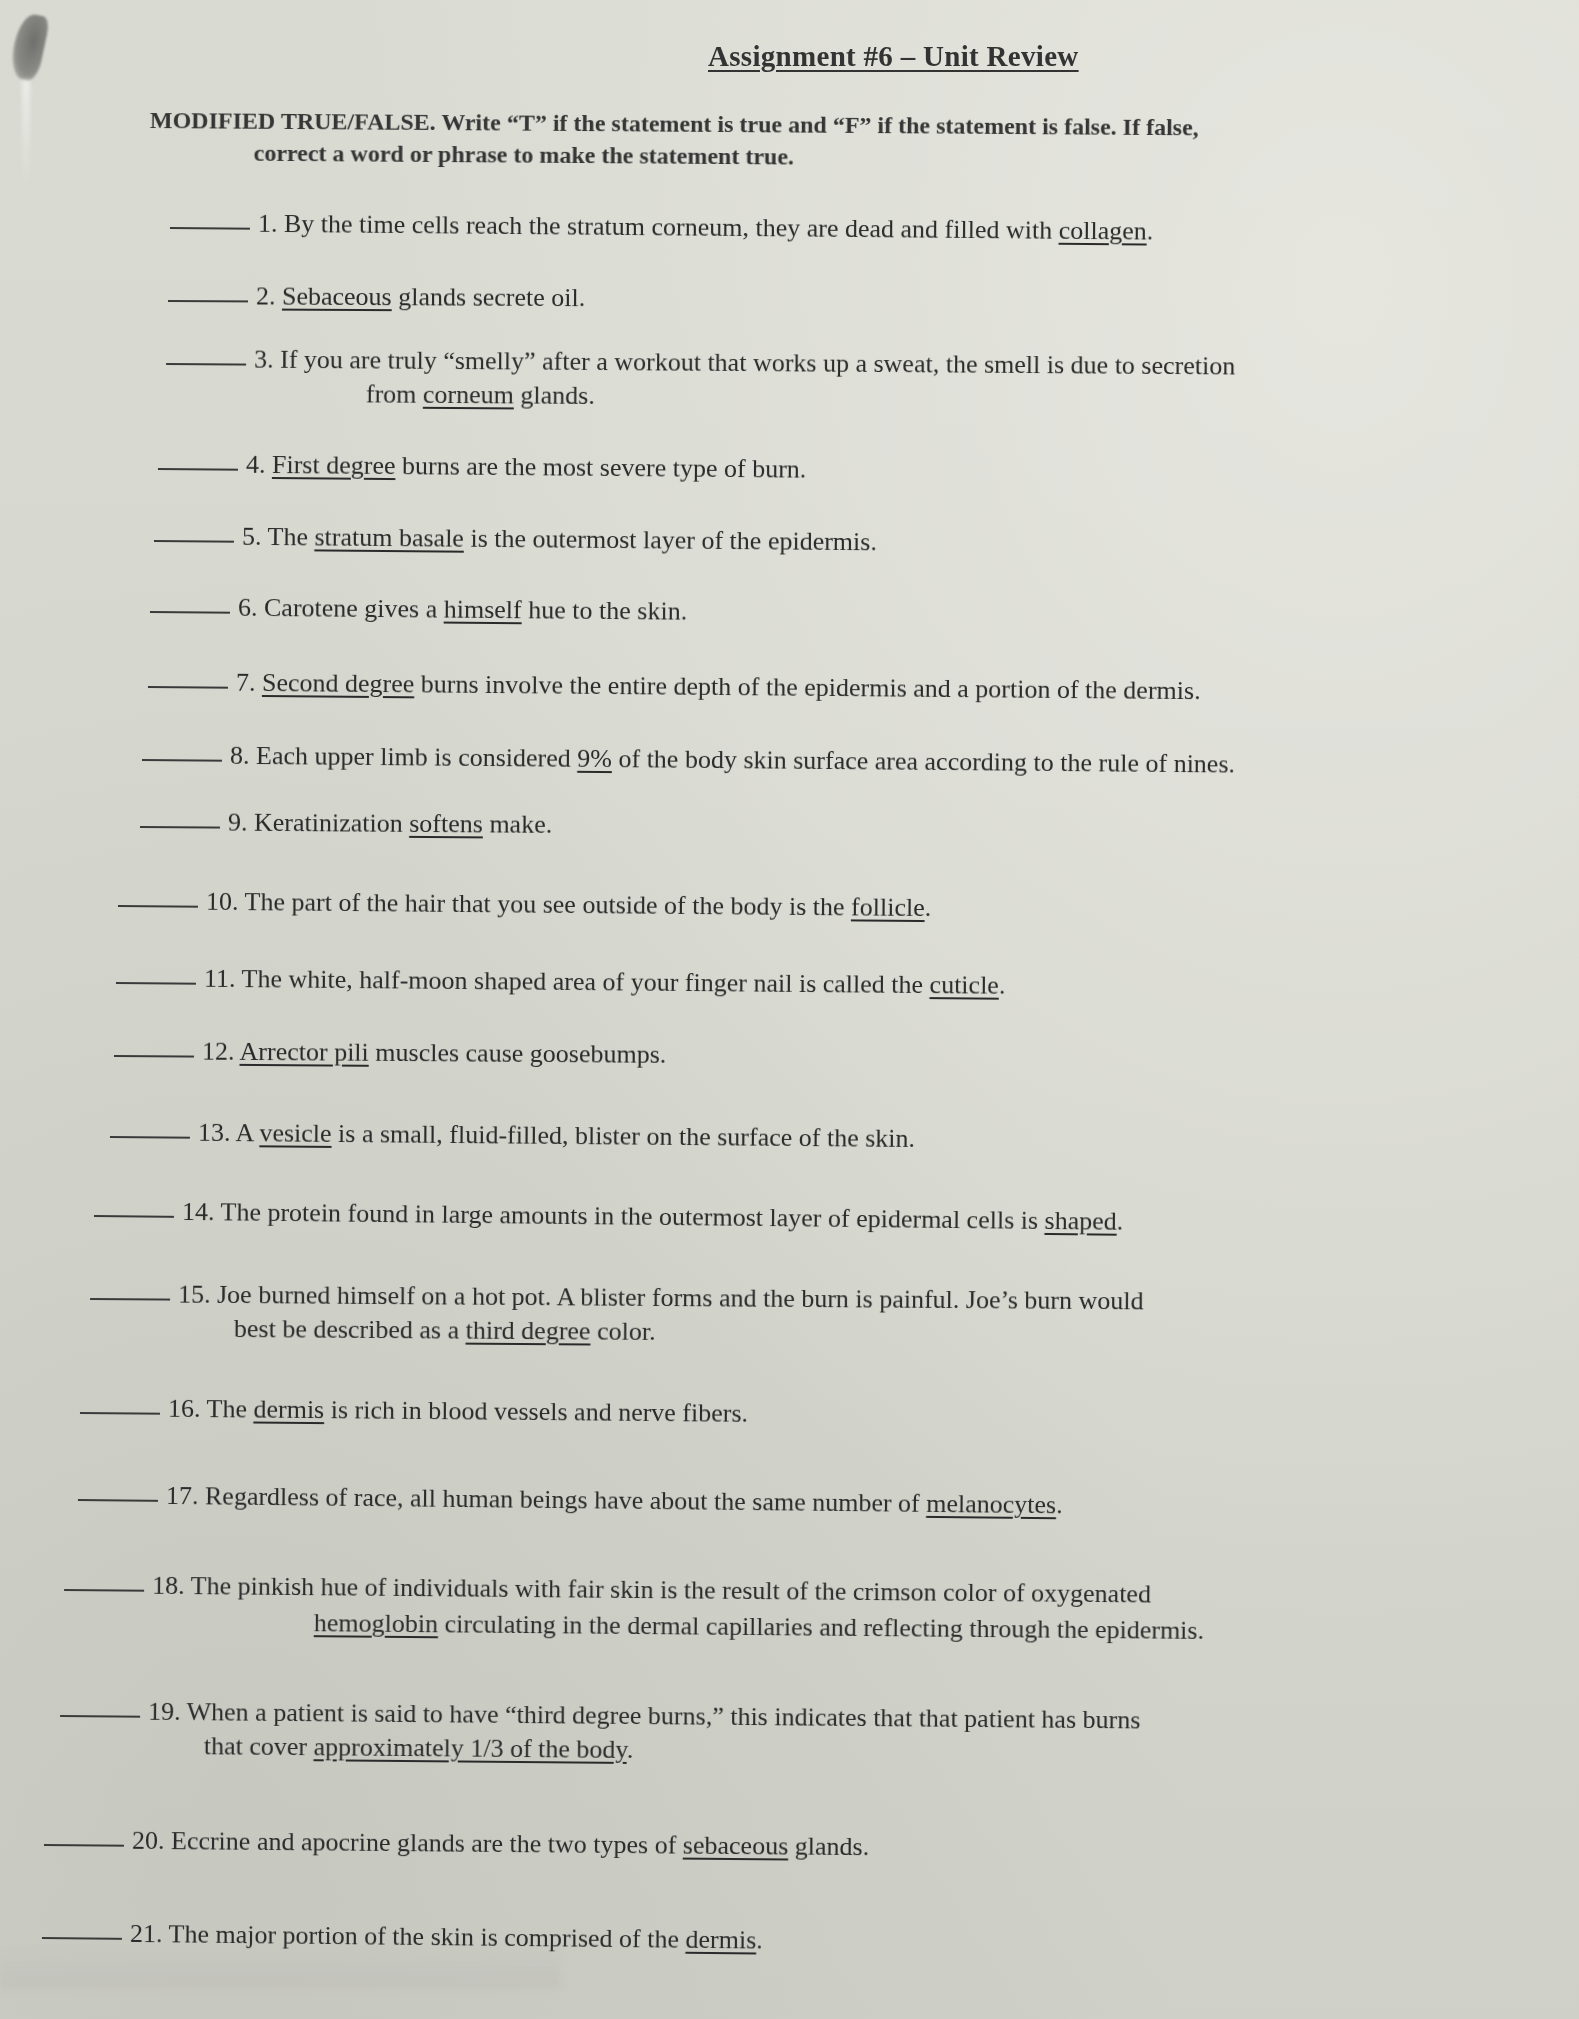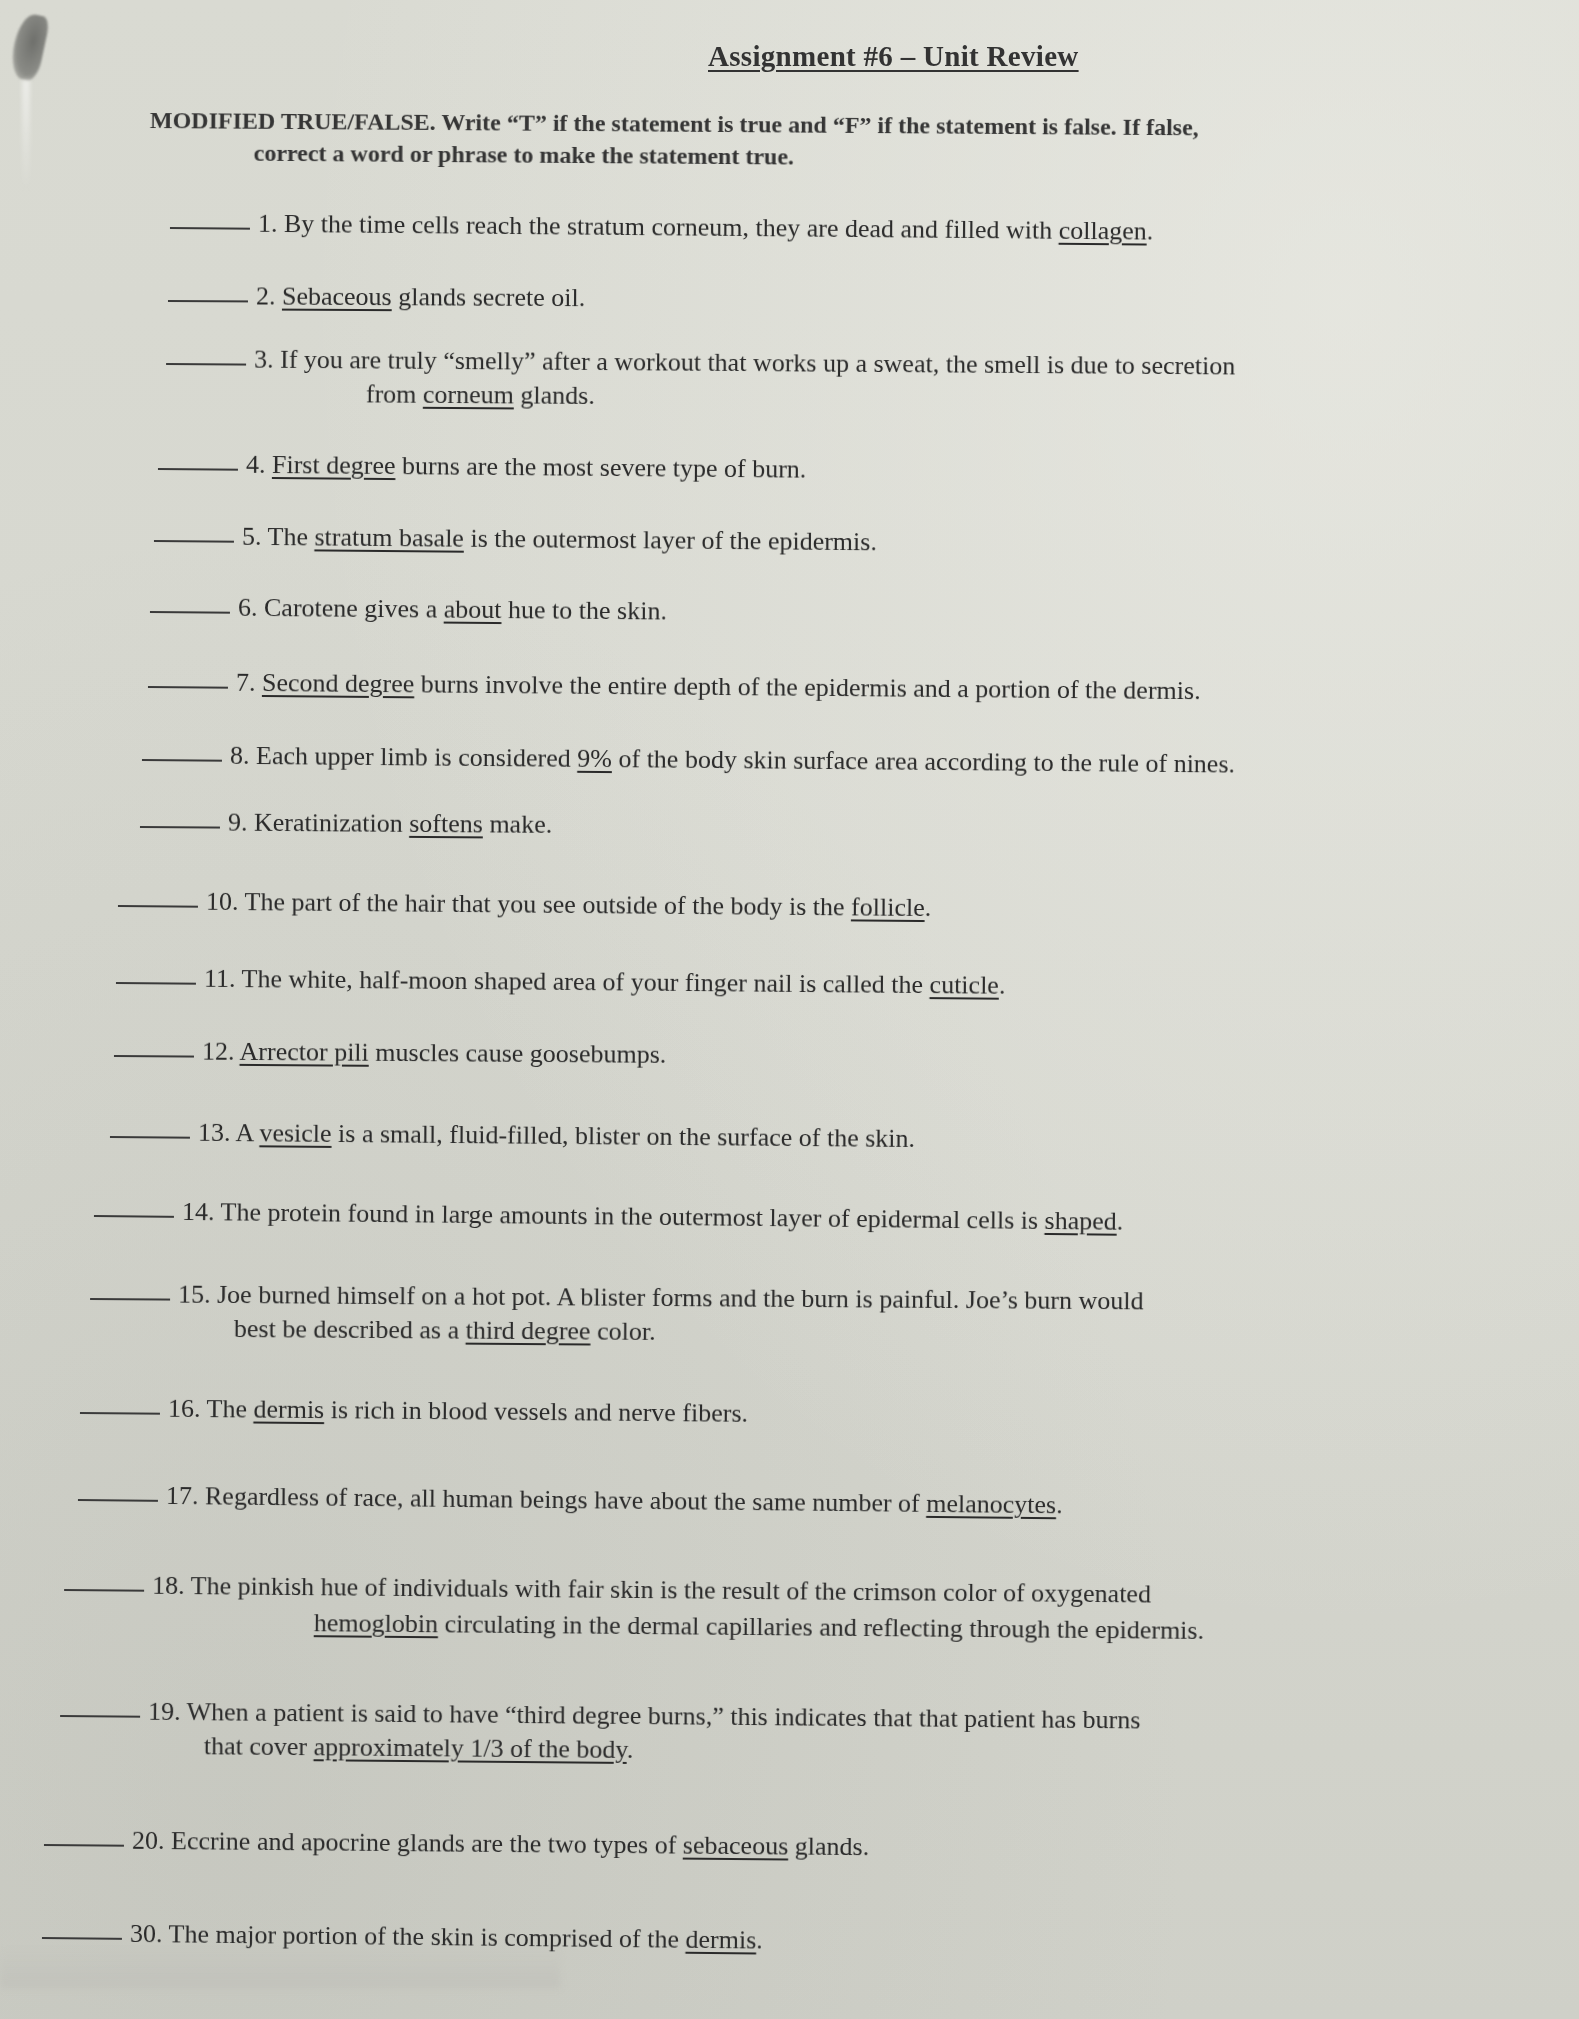--- a/index.html
+++ b/index.html
@@ -140,21 +140,21 @@
 
   <div class="q" style="left:158px; top:445px; transform: rotate(0.5deg);">
     <span class="blank"></span><span>4.</span> <span></span><span class="u">First degree</span><span> burns are the most severe type of burn.</span>
   </div>
 
   <div class="q" style="left:154px; top:517px; transform: rotate(0.5deg);">
     <span class="blank"></span><span>5.</span> <span>The </span><span class="u">stratum basale</span><span> is the outermost layer of the epidermis.</span>
   </div>
 
   <div class="q" style="left:150px; top:588px; transform: rotate(0.5deg);">
-    <span class="blank"></span><span>6.</span> <span>Carotene gives a </span><span class="u">about</span><span> hue to the skin.</span>
+    <span class="blank"></span><span>6.</span> <span>Carotene gives a </span><span class="u">himself</span><span> hue to the skin.</span>
   </div>
 
   <div class="q" style="left:148px; top:663px; transform: rotate(0.5deg);">
     <span class="blank"></span><span>7.</span> <span></span><span class="u">Second degree</span><span> burns involve the entire depth of the epidermis and a portion of the dermis.</span>
   </div>
 
   <div class="q" style="left:142px; top:736px; transform: rotate(0.5deg);">
     <span class="blank"></span><span>8.</span> <span>Each upper limb is considered </span><span class="u">9%</span><span> of the body skin surface area according to the rule of nines.</span>
   </div>
 
@@ -203,17 +203,17 @@
   <div class="q" style="left:60px; top:1692px; transform: rotate(0.5deg);">
     <span class="blank"></span><span>19.</span> <span>When a patient is said to have “third degree burns,” this indicates that that patient has burns</span>
     <span class="cont" style="padding-left:144px; margin-top:-4px;"><span>that cover </span><span class="u">approximately 1/3 of the body</span><span>.</span></span>
   </div>
 
   <div class="q" style="left:44px; top:1821px; transform: rotate(0.5deg);">
     <span class="blank"></span><span>20.</span> <span>Eccrine and apocrine glands are the two types of </span><span class="u">sebaceous</span><span> glands.</span>
   </div>
 
   <div class="q" style="left:42px; top:1914px; transform: rotate(0.6deg);">
-    <span class="blank"></span><span>30.</span> <span>The major portion of the skin is comprised of the </span><span class="u">dermis</span><span>.</span>
+    <span class="blank"></span><span>21.</span> <span>The major portion of the skin is comprised of the </span><span class="u">dermis</span><span>.</span>
   </div>
 
   <div class="shadow-bottom"></div>
 </div>
 
 </body></html>

